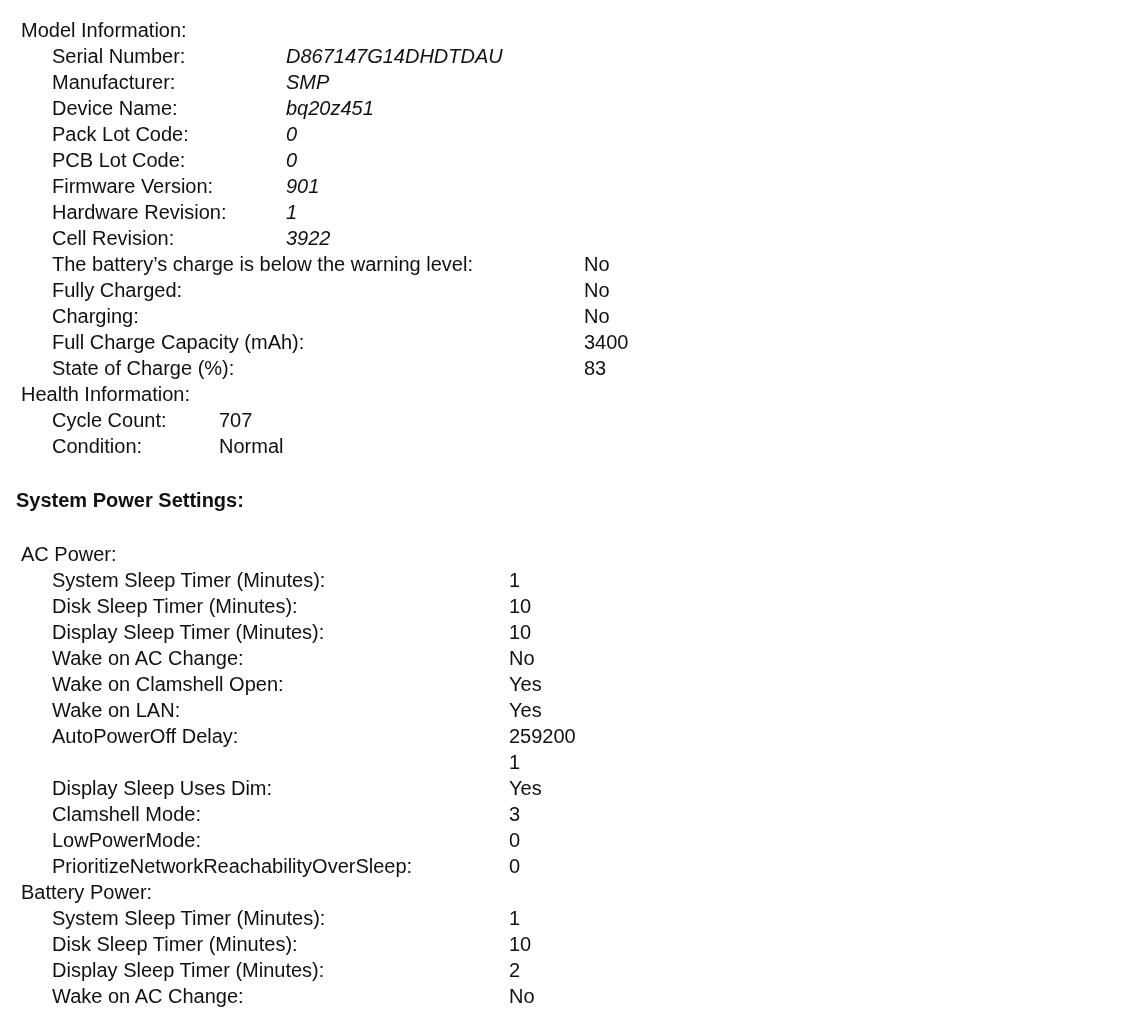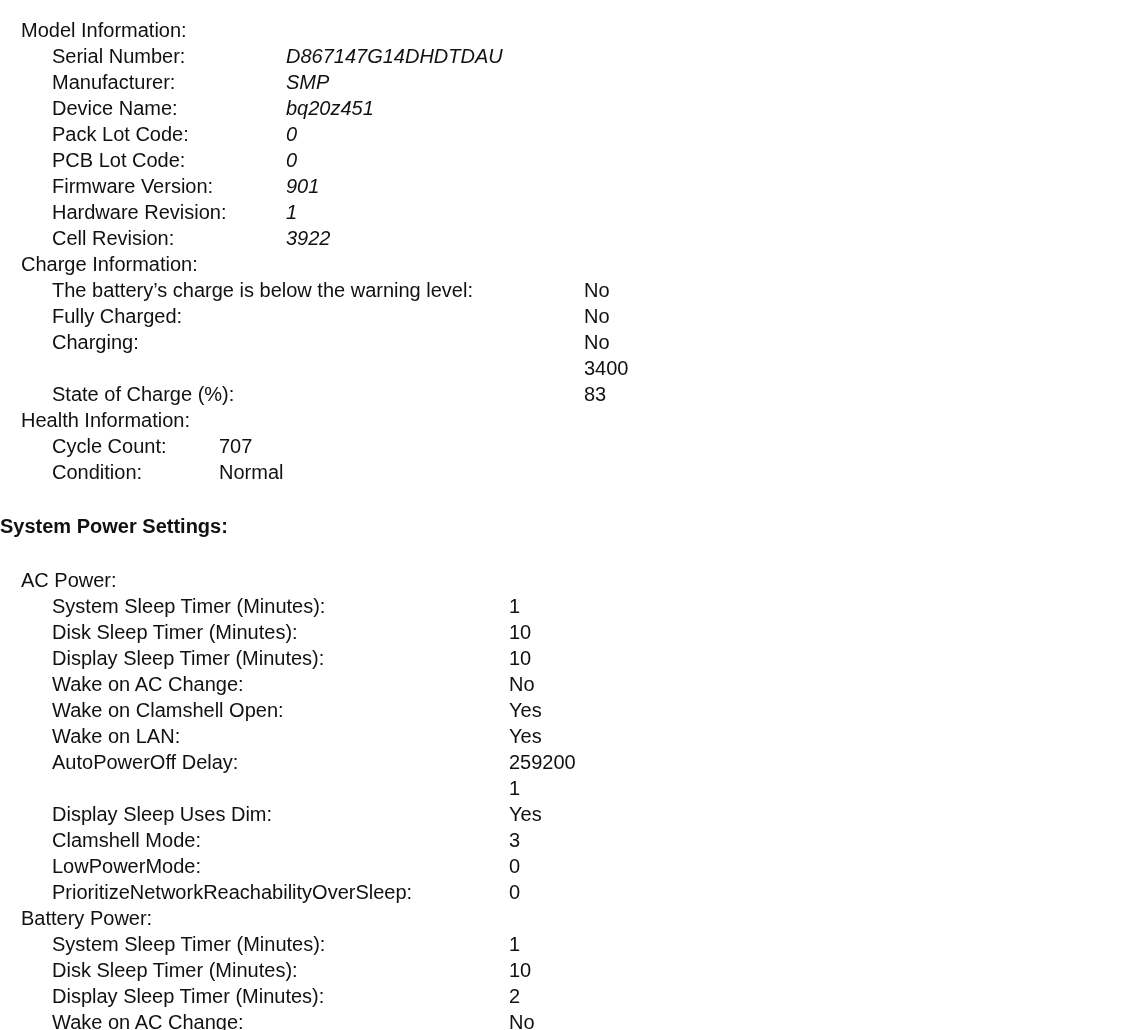--- a/index.html
+++ b/index.html
@@ -40,21 +40,21 @@
     }
     .kv .v {
       position: absolute;
     }
     .model .v { left: 286px; font-style: italic; }
     .charge .v { left: 584px; }
     .health .v { left: 219px; }
     .power .v { left: 509px; }
     .section-heading {
       font-weight: bold;
-      padding-left: 0;
+      padding-left: 16px;
       height: 26px;
       line-height: 26px;
       margin-top: 28px;
     }
     .spacer {
       height: 28px;
     }
   </style>
 </head>
 <body>
@@ -91,34 +91,34 @@
       <span class="k">Hardware Revision:</span>
       <span class="v">1</span>
     </div>
     <div class="row kv model">
       <span class="k">Cell Revision:</span>
       <span class="v">3922</span>
     </div>
   </div>
 
   <div>
-    <div class="row group-title">Charge Information:</div>
     <div class="row kv charge">
       <span class="k">The battery’s charge is below the warning level:</span>
       <span class="v">No</span>
     </div>
     <div class="row kv charge">
       <span class="k">Fully Charged:</span>
       <span class="v">No</span>
     </div>
     <div class="row kv charge">
       <span class="k">Charging:</span>
       <span class="v">No</span>
     </div>
     <div class="row kv charge">
+      <span class="k">Full Charge Capacity (mAh):</span>
       <span class="v">3400</span>
     </div>
     <div class="row kv charge">
       <span class="k">State of Charge (%):</span>
       <span class="v">83</span>
     </div>
   </div>
 
   <div>
     <div class="row group-title">Health Information:</div>

